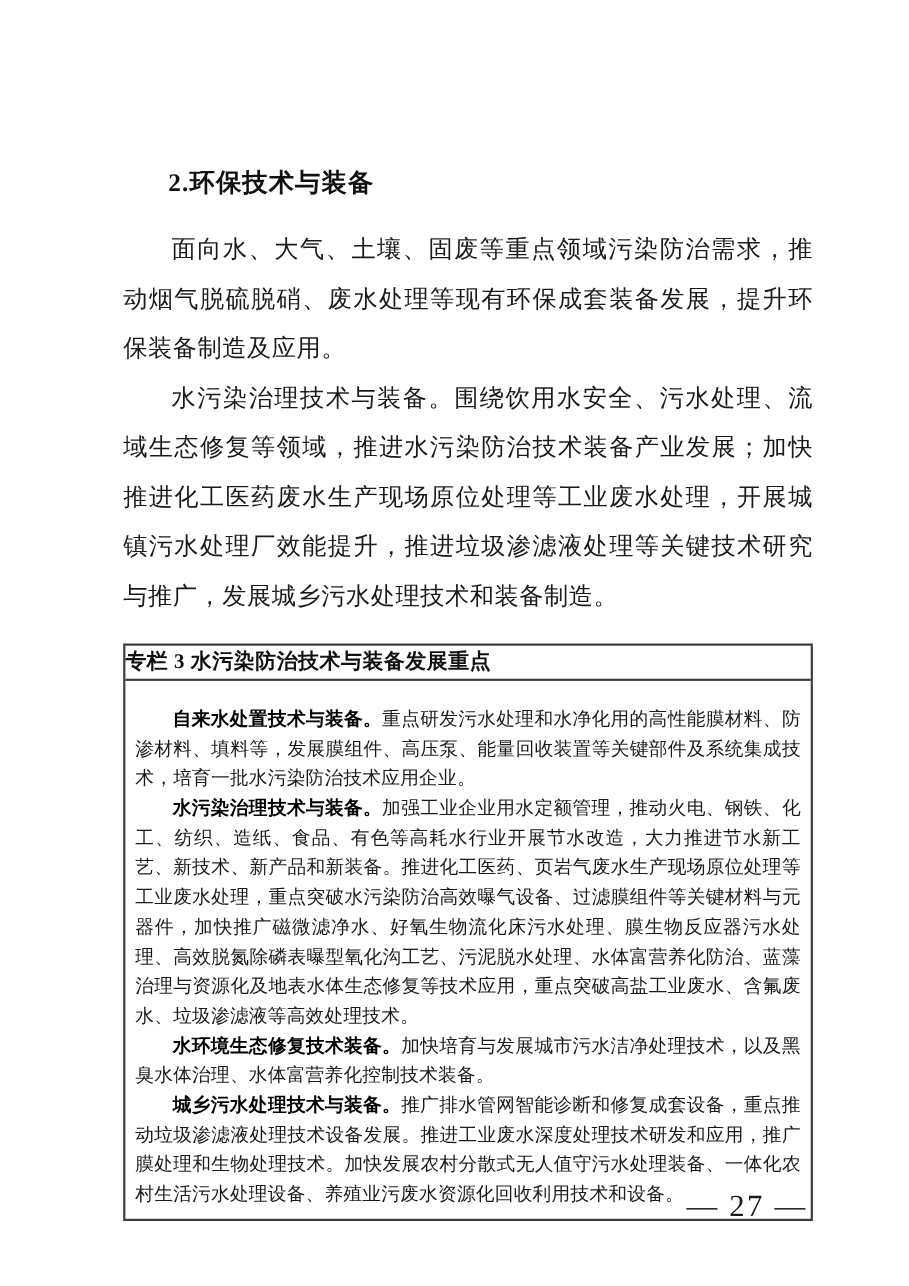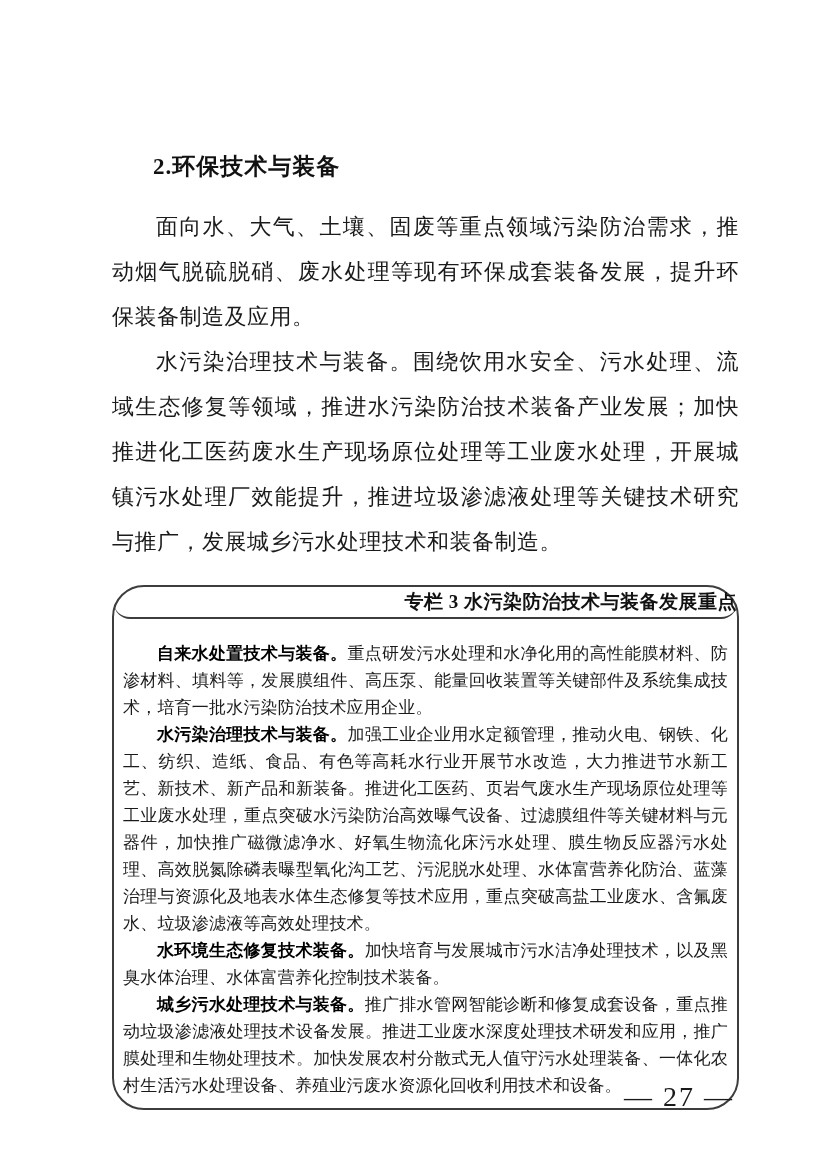--- a/index.html
+++ b/index.html
@@ -1,15 +1,15 @@
 <!DOCTYPE html>
 <html lang="zh"><head>
 <meta charset="utf-8">
 <style>
-  * { margin: 0; padding: 0; box-sizing: border-box; border-radius: 32px; }
+  * { margin: 0; padding: 0; box-sizing: border-box; }
   html, body { background: #ffffff; }
   .page {
     position: relative;
     width: 826px;
     height: 1169px;
     margin: 0 auto;
     background: #ffffff;
     color: #000000;
     font-family: "Liberation Serif", "DejaVu Serif", serif;
     overflow: hidden;
@@ -38,21 +38,21 @@
     color: #1a1a1a;
   }
   .highlight-box {
     margin-top: 21px;
     border: 2px solid #3d3d3d;
     background: #ffffff;
   }
   .box-title {
     font-size: 19px;
     font-weight: bold;
-    text-align: right;
+    text-align: left;
     line-height: 28px;
     padding: 1px 0 1px 0;
     border-bottom: 2px solid #3d3d3d;
     color: #111111;
     letter-spacing: 0.5px;
   }
   .box-body {
     padding: 21px 9px 9px 9px;
   }
   .box-item {

